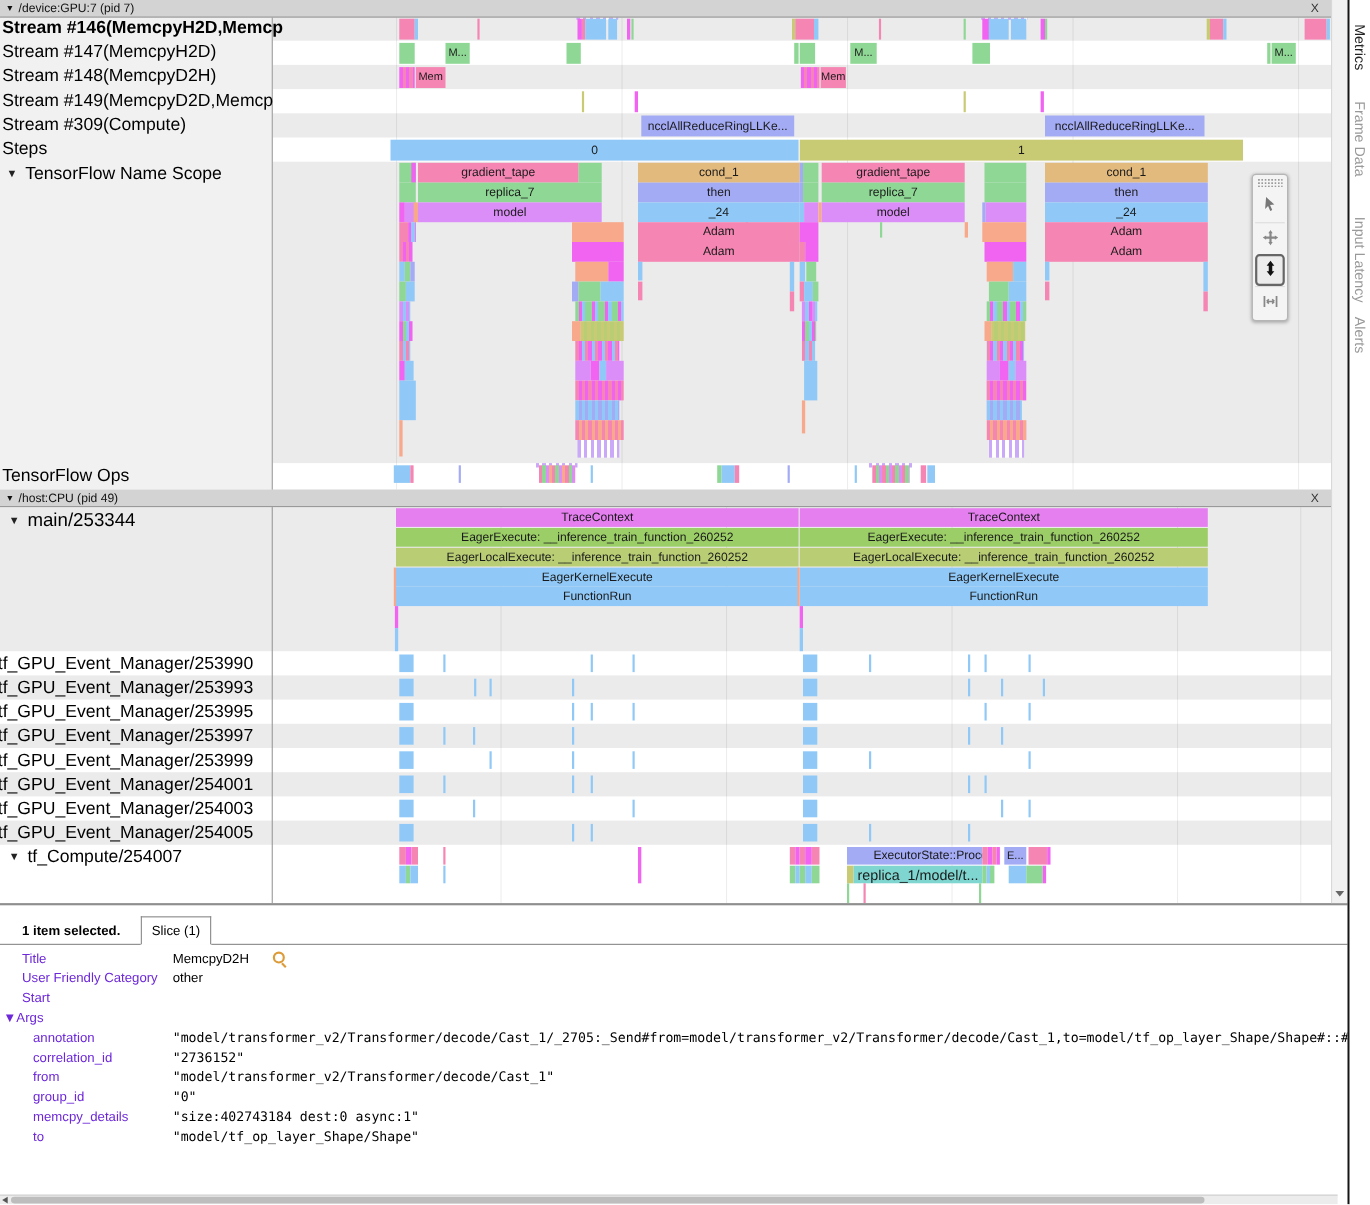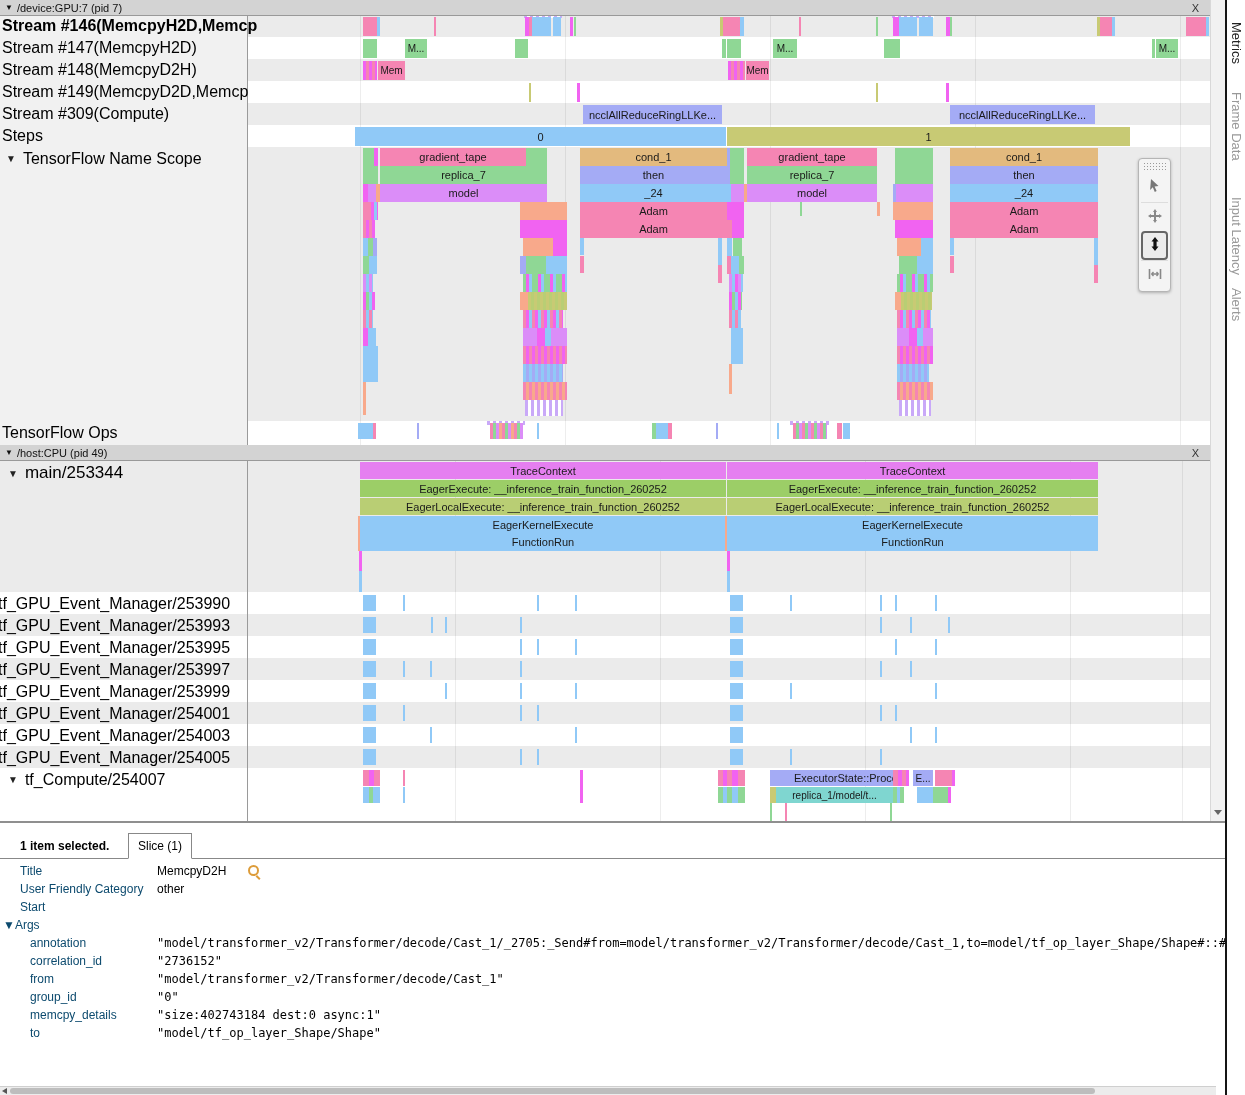--- a/index.html
+++ b/index.html
@@ -33,21 +33,21 @@
          border:none;border-top:1px solid #ddd;padding:0;cursor:pointer;box-sizing:border-box}
   .ptool.first{border-top:none}
   .ptool.selected{border:2px solid #666;border-radius:4px;background:#ececec}
   .selsum{position:absolute;left:20px;top:839px;font-weight:bold;font-size:12px;color:#000;z-index:6}
   .slice-tab{position:absolute;left:128px;top:833px;width:64px;height:26px;border:1px solid #888;
              background:#fff;display:flex;align-items:center;justify-content:center;font-size:12px;z-index:7;
              box-sizing:border-box;border-bottom:1px solid #fff;cursor:pointer}
   .dline{position:absolute;left:0;top:858px;width:1225px;height:1px;background:#888;z-index:6}
   #detail-fields{position:absolute;left:0;top:862px;width:1225px;height:224px;overflow:hidden;z-index:5}
   .frow{position:relative;height:18px}
-  .fk{position:absolute;left:20px;top:2px;font-size:12px;color:#0c4a6e;white-space:nowrap}
+  .fk{position:absolute;left:20px;top:2px;font-size:12px;color:#6d28d9;white-space:nowrap}
   .fk.argk{left:30px}
   .fk.argshdr{left:3px}
   .fv{position:absolute;left:157px;top:2px;font-size:12px;color:#000;white-space:nowrap}
   .fv.mono{font-family:"DejaVu Sans Mono",monospace;font-size:12px}
   .mag{position:absolute;left:248px;top:3px;width:7px;height:7px;border:2px solid #dd9c3a;border-radius:50%}
   .mag::after{content:"";position:absolute;left:7px;top:8px;width:5px;height:2px;background:#dd9c3a;
               transform:rotate(45deg);transform-origin:0 0}
   .htrack{position:absolute;left:0;top:1086px;width:1216px;height:9px;background:#ececec;
           border-top:1px solid #cfcfcf;box-sizing:border-box;z-index:6}
   .hthumb{position:absolute;left:10px;top:1088px;width:1085px;height:6px;background:#bdbdbd;border-radius:3px;z-index:7}
@@ -289,21 +289,21 @@
       <div class="blk" style="left: 363px; top: 787px; width: 6px; height: 16px; background: rgb(144, 201, 247);"></div>
       <div class="blk" style="left: 369px; top: 787px; width: 4px; height: 16px; background: rgb(143, 215, 149);"></div>
       <div class="blk" style="left: 373px; top: 787px; width: 7px; height: 16px; background: rgb(144, 201, 247);"></div>
       <div class="blk" style="left: 403px; top: 787px; width: 2px; height: 16px; background: rgb(144, 201, 247);"></div>
       <div class="blk" style="left: 718px; top: 787px; width: 5px; height: 16px; background: rgb(143, 215, 149);"></div>
       <div class="blk" style="left: 723px; top: 787px; width: 4px; height: 16px; background: rgb(144, 201, 247);"></div>
       <div class="blk" style="left: 727px; top: 787px; width: 5px; height: 16px; background: rgb(143, 215, 149);"></div>
       <div class="blk" style="left: 732px; top: 787px; width: 6px; height: 16px; background: rgb(144, 201, 247);"></div>
       <div class="blk" style="left: 738px; top: 787px; width: 7px; height: 16px; background: rgb(143, 215, 149);"></div>
       <div class="blk" style="left: 770px; top: 787px; width: 6px; height: 16px; background: rgb(200, 202, 116);"></div>
-      <div class="blk" style="left: 776px; top: 787px; width: 117px; height: 16px; background: rgb(127, 214, 208); font-size: 10px;">replica_1/model/t...</div>
+      <div class="blk" style="left: 776px; top: 787px; width: 117px; height: 16px; background: rgb(127, 214, 208); font-size: 13px;">replica_1/model/t...</div>
       <div class="blk" style="left: 893px; top: 787px; width: 4px; height: 16px; background: rgb(143, 215, 149);"></div>
       <div class="blk" style="left: 897px; top: 787px; width: 3px; height: 16px; background: rgb(144, 201, 247);"></div>
       <div class="blk" style="left: 900px; top: 787px; width: 4px; height: 16px; background: rgb(143, 215, 149);"></div>
       <div class="blk" style="left: 917px; top: 787px; width: 16px; height: 16px; background: rgb(144, 201, 247);"></div>
       <div class="blk" style="left: 933px; top: 787px; width: 15px; height: 16px; background: rgb(143, 215, 149);"></div>
       <div class="blk" style="left: 948px; top: 787px; width: 3px; height: 16px; background: rgb(241, 99, 241);"></div>
       <div class="blk" style="left: 770px; top: 803px; width: 2px; height: 18px; background: rgb(143, 215, 149);"></div>
       <div class="blk" style="left: 785px; top: 803px; width: 2px; height: 18px; background: rgb(245, 133, 179);"></div>
       <div class="blk" style="left: 890px; top: 803px; width: 2px; height: 18px; background: rgb(143, 215, 149);"></div>
       <div class="blk" style="left: 363px; top: 595px; width: 13px; height: 16px; background: rgb(144, 201, 247);"></div>

